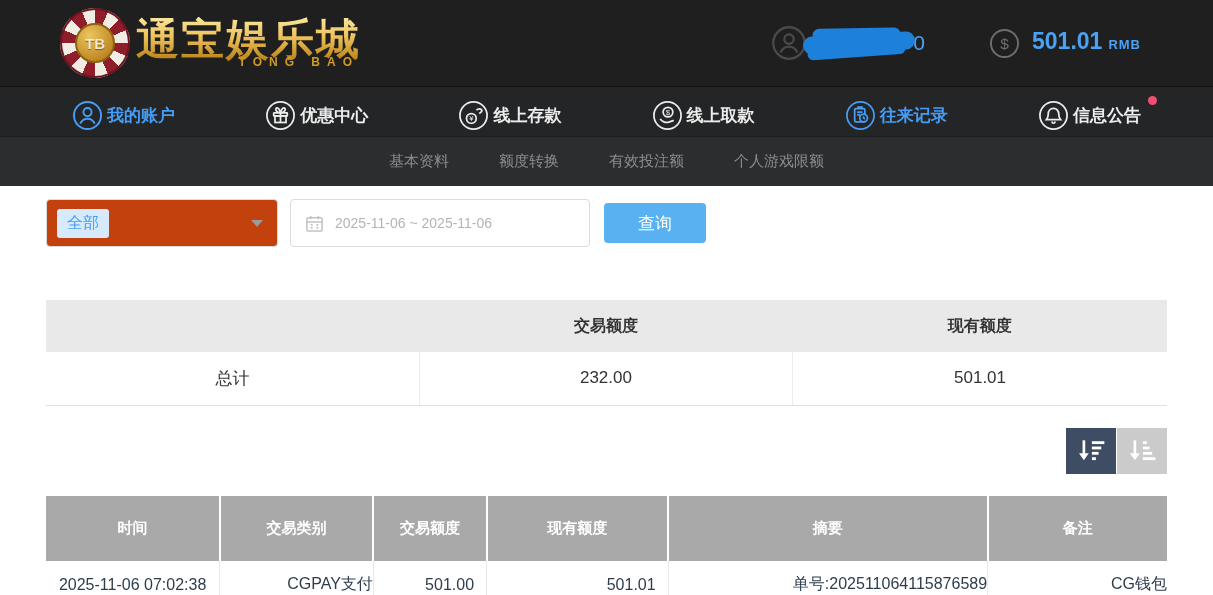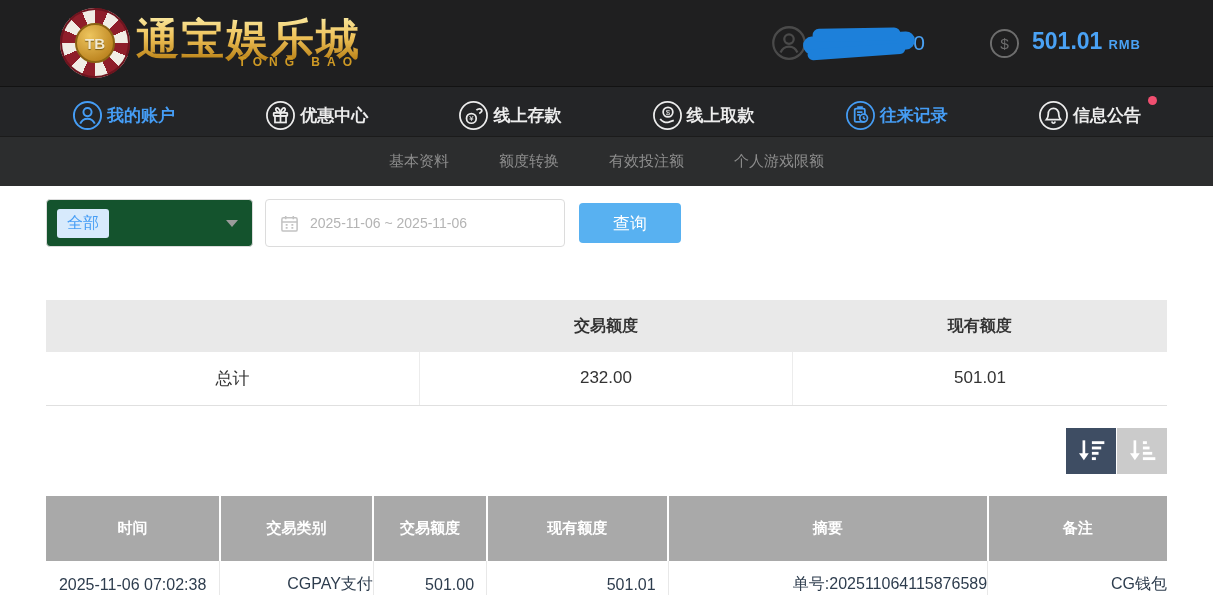--- a/index.html
+++ b/index.html
@@ -53,23 +53,23 @@
           border-radius:50%; background:#f14f70; }
 
   
   .subnav { height:50px; background:#2c2d2e; border-top:1px solid #1b1b1b;
           display:flex; align-items:center; justify-content:center; gap:50px; }
   .subnav-item { color:#8d8d8d; font-size:15px; cursor:pointer; }
 
   
   .content { padding:12px 46px 0 46px; background:#fff; }
   .filter-row { display:flex; align-items:center; height:50px; }
-  .dropdown { width:207px; height:48px; border:1px solid #dcdcdc; border-radius:4px;
+  .dropdown { width:232px; height:48px; border:1px solid #dcdcdc; border-radius:4px;
           display:flex; align-items:center; padding:0 14px 0 10px; cursor:pointer;
-          background:#14532d; }
+          background:#c2410c; }
   .tag { background:#d7eafc; color:#459df5; font-size:16px; padding:4px 10px;
           border-radius:3px; }
   .caret { margin-left:auto; width:0; height:0; border-left:6px solid transparent;
           border-right:6px solid transparent; border-top:7px solid #9b9b9b; }
   .datebox { width:300px; height:48px; border:1px solid #dcdcdc; border-radius:4px;
           display:flex; align-items:center; padding:0 14px; margin-left:12px;
           cursor:pointer; background:#fff; }
   .datebox svg { color:#c2c2c2; }
   .date-text { color:#b4b4b4; font-size:14px; margin-left:11px; }
   .quick-group { display:flex; margin-left:15px; }

